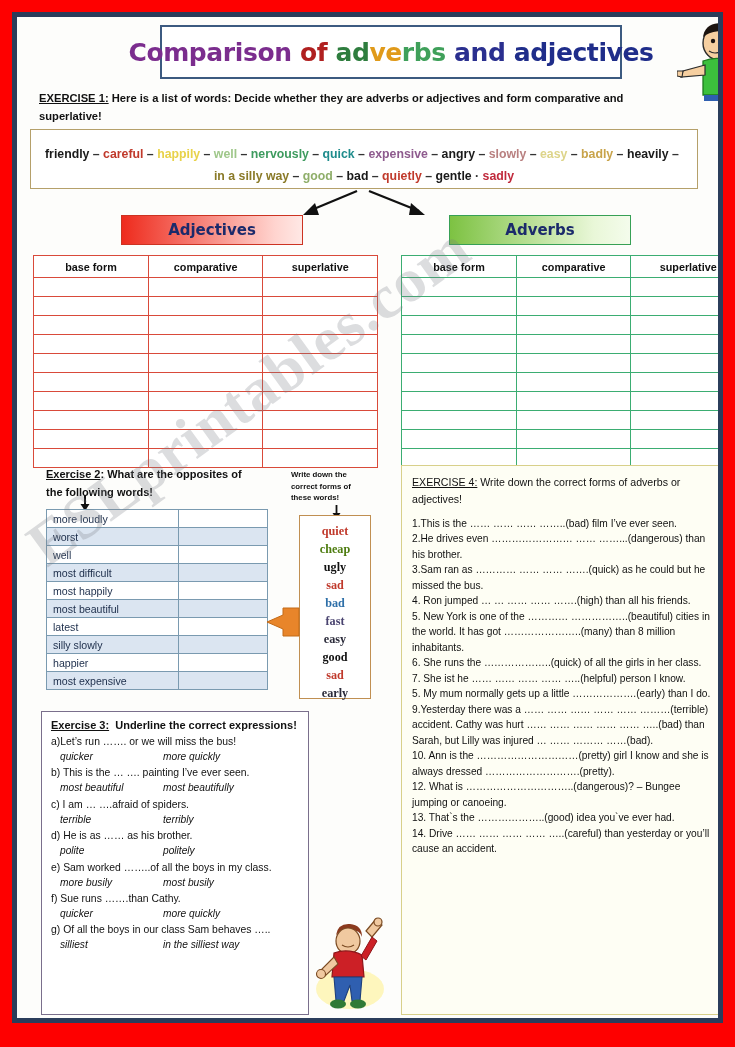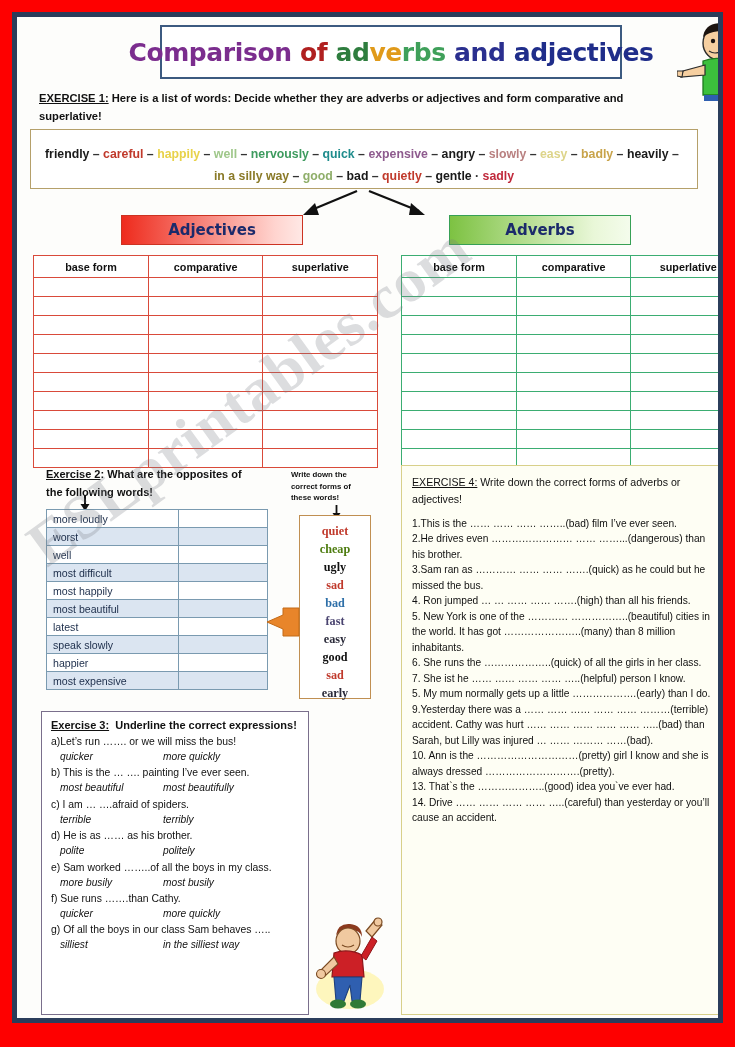--- a/index.html
+++ b/index.html
@@ -507,21 +507,21 @@
           </tr>
           <tr class="shade">
             <td class="val">most beautiful</td>
             <td class="blank">&nbsp;</td>
           </tr>
           <tr class="plain">
             <td class="val">latest</td>
             <td class="blank">&nbsp;</td>
           </tr>
           <tr class="shade">
-            <td class="val">speak slowly</td>
+            <td class="val">silly slowly</td>
             <td class="blank">&nbsp;</td>
           </tr>
           <tr class="plain">
             <td class="val">happier</td>
             <td class="blank">&nbsp;</td>
           </tr>
           <tr class="shade">
             <td class="val">most expensive</td>
             <td class="blank">&nbsp;</td>
           </tr>
@@ -624,19 +624,20 @@
           <div class="ex4-item">1.This is the …… …… …… ……..(bad) film I’ve ever seen.</div>
           <div class="ex4-item">2.He drives even …………………… …… ……...(dangerous) than his brother.</div>
           <div class="ex4-item">3.Sam ran as ………… …… …… …….(quick) as he could but he missed the bus.</div>
           <div class="ex4-item">4. Ron jumped … … …… …… …….(high) than all his friends.</div>
           <div class="ex4-item">5. New York is one of the ………… ……………..(beautiful) cities in the world. It has got  …………………..(many) than 8 million inhabitants.</div>
           <div class="ex4-item">6. She runs the ………………..(quick) of all the girls in her class.</div>
           <div class="ex4-item">7. She ist he …… …… …… …… …..(helpful) person I know.</div>
           <div class="ex4-item">5. My mum normally gets up a little ……………….(early) than I do.</div>
           <div class="ex4-item">9.Yesterday there was a …… …… …… …… …… ………(terrible) accident. Cathy was hurt …… …… …… …… …… …..(bad) than Sarah, but Lilly was injured … …… ……… ……(bad).</div>
           <div class="ex4-item">10. Ann is the …………………………(pretty) girl I know and she is always dressed ……………………….(pretty).</div>
+          <div class="ex4-item">12. What is …………………………..(dangerous)? – Bungee jumping or canoeing.</div>
           <div class="ex4-item">13. That`s the ………………..(good) idea you`ve ever had.</div>
           <div class="ex4-item">14. Drive …… …… …… …… …..(careful) than yesterday or you’ll cause an accident.</div>
         </div>
   </div>
 
 </div>
 </div>
 
 </body></html>

